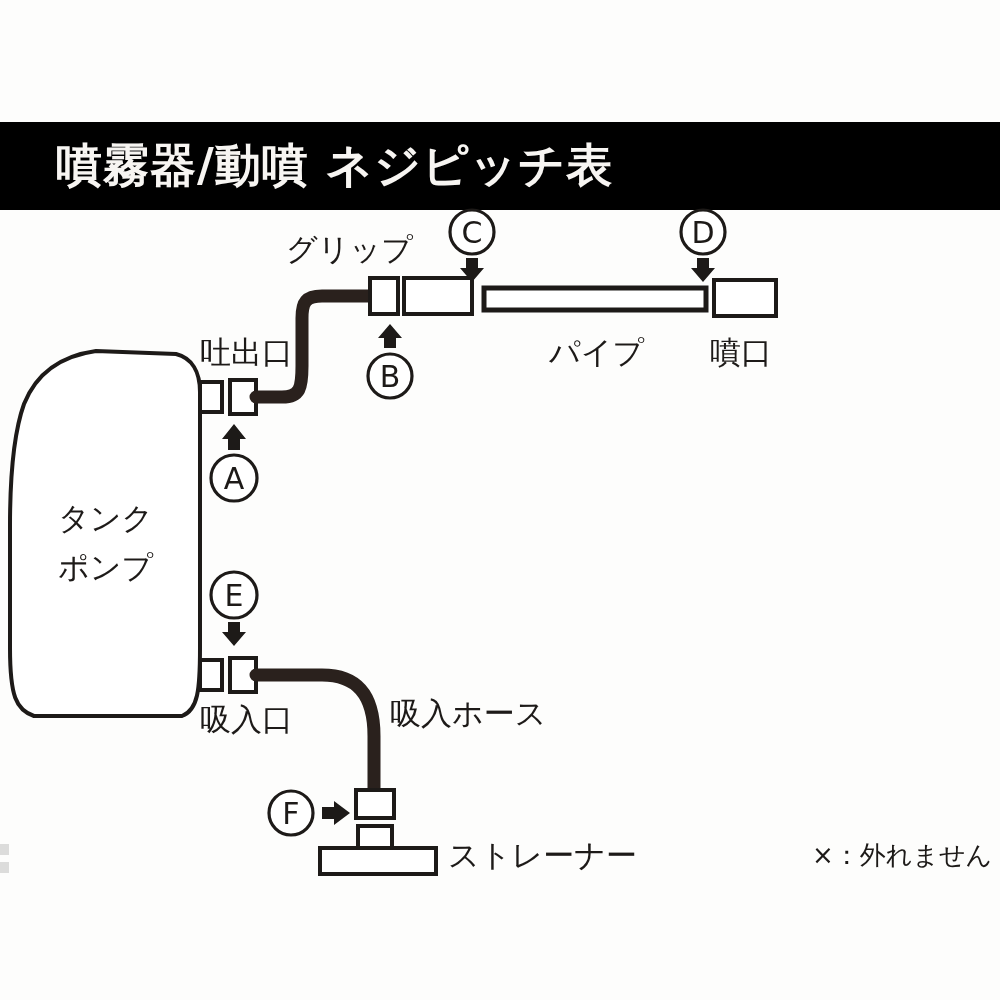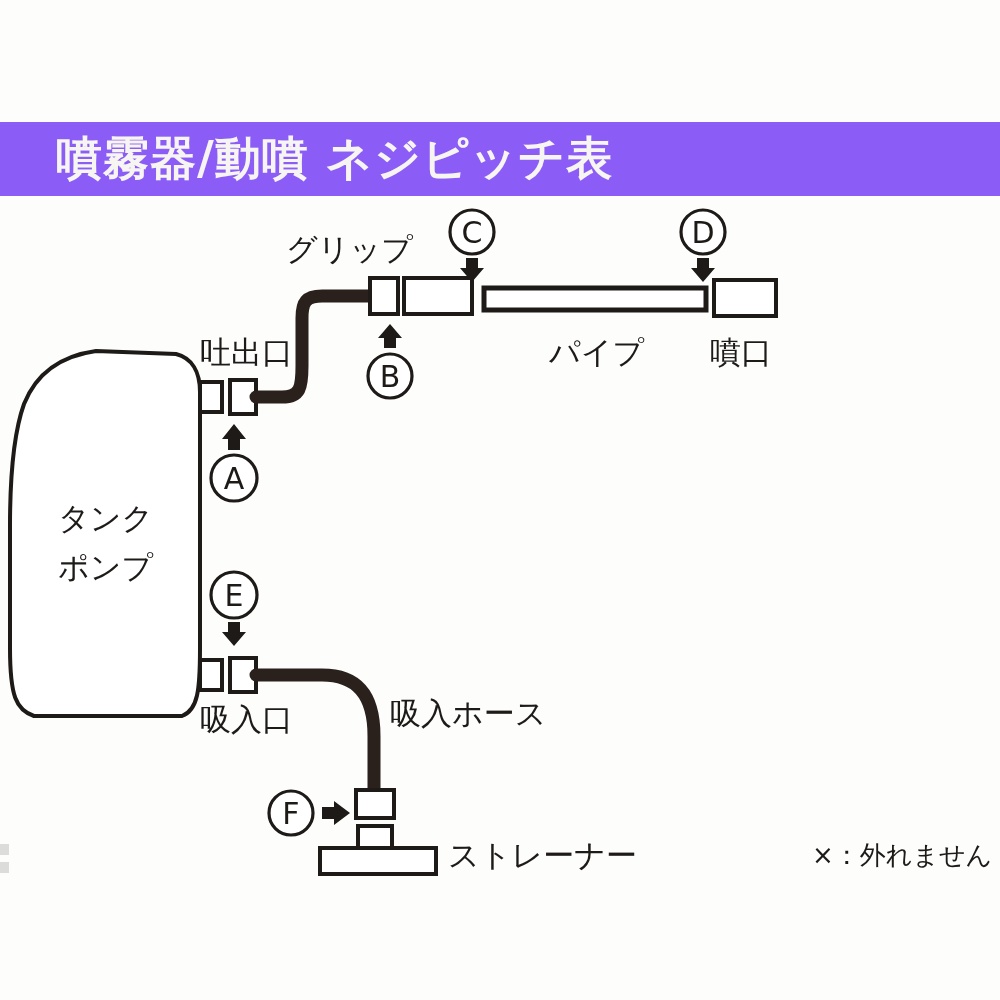--- a/index.html
+++ b/index.html
@@ -10,22 +10,22 @@
     font-family:"Liberation Sans","DejaVu Sans",sans-serif;
     overflow:hidden;
     position:relative;
   }
   #page{
     position:absolute;left:0;top:0;width:1000px;height:1000px;
     background:#fdfdfc;
   }
   
   #banner{
-    position:absolute;left:0;top:122px;width:1000px;height:74px;
-    background:#8b5cf6;
+    position:absolute;left:0;top:122px;width:1000px;height:88px;
+    background:#000000;
     overflow:hidden;
   }
   #banner-title{
     position:absolute;left:56px;top:50%;transform:translateY(-50%);
     color:#f7f5f2;
     font-size:46px;
     font-weight:bold;
     letter-spacing:1px;
     white-space:nowrap;
     font-family:"DejaVu Sans","Liberation Sans",sans-serif;

